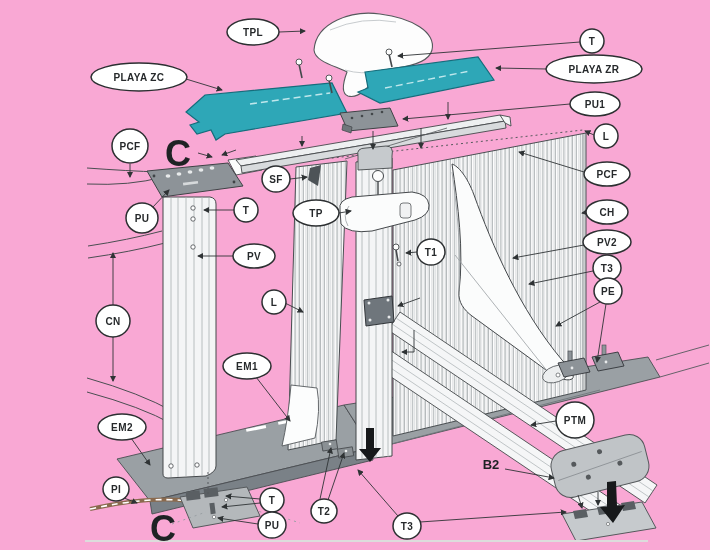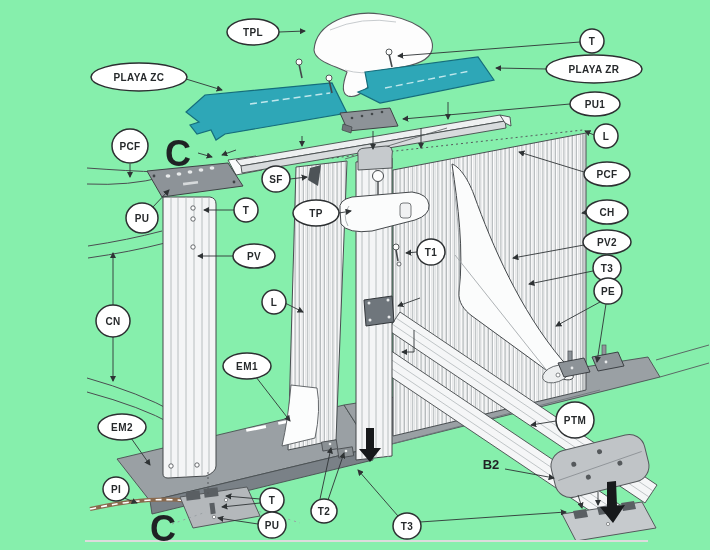--- a/index.html
+++ b/index.html
@@ -1,16 +1,16 @@
 <!DOCTYPE html>
 <html><head>
 <meta charset="utf-8">
 <style>
   html,body{margin:0;padding:0;background:#ffffff;}
-  .stage{position:relative;width:710px;height:550px;background:#86efac;overflow:hidden;
+  .stage{position:relative;width:710px;height:550px;background:#f9a8d4;overflow:hidden;
          font-family:"Liberation Sans",sans-serif;}
   svg{display:block}
   .label-bubble{fill:#ffffff;stroke:#2c2f31;stroke-width:1.5px;}
   .label-text{font:700 10px "Liberation Sans",sans-serif;fill:#26292b;text-anchor:middle;letter-spacing:.4px;}
   .big-letter{font:700 36px "Liberation Sans",sans-serif;fill:#1f2224;text-anchor:middle;}
   .bold-label{font:700 13px "Liberation Sans",sans-serif;fill:#1f2224;text-anchor:middle;}
   .ln{stroke:#2f3335;stroke-width:.9;fill:none;}
 </style>
 </head>
 <body>

